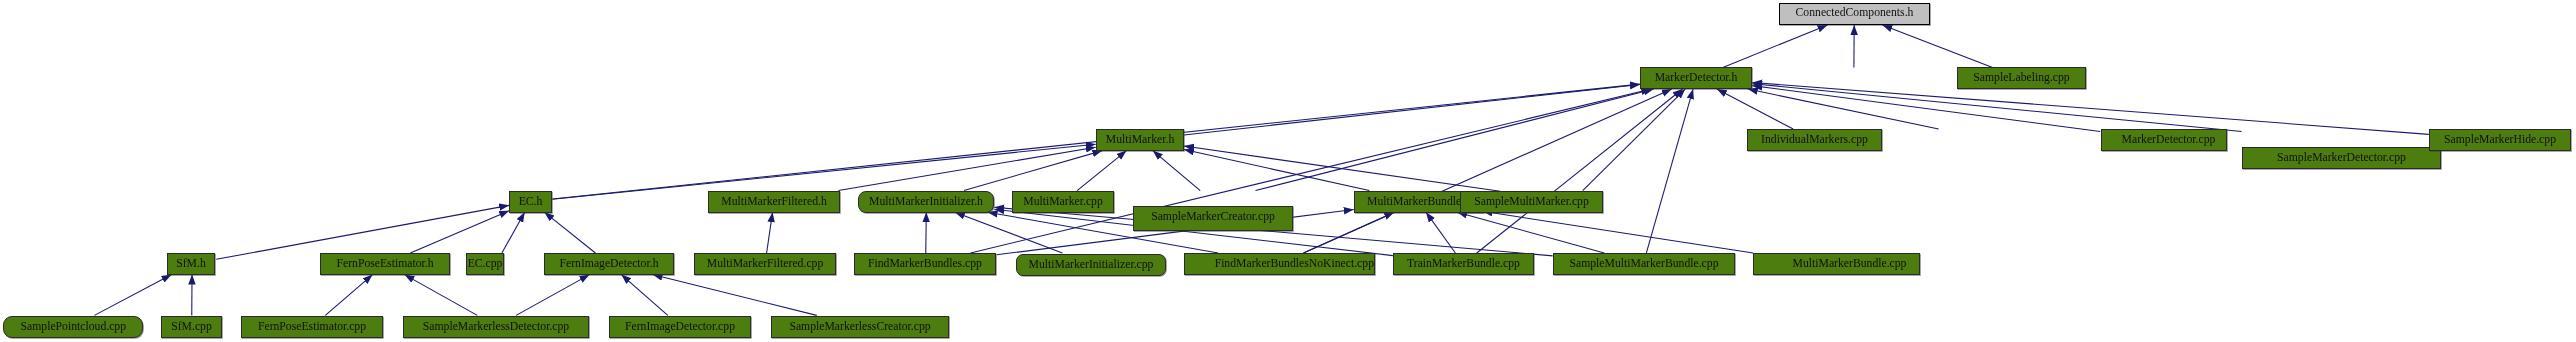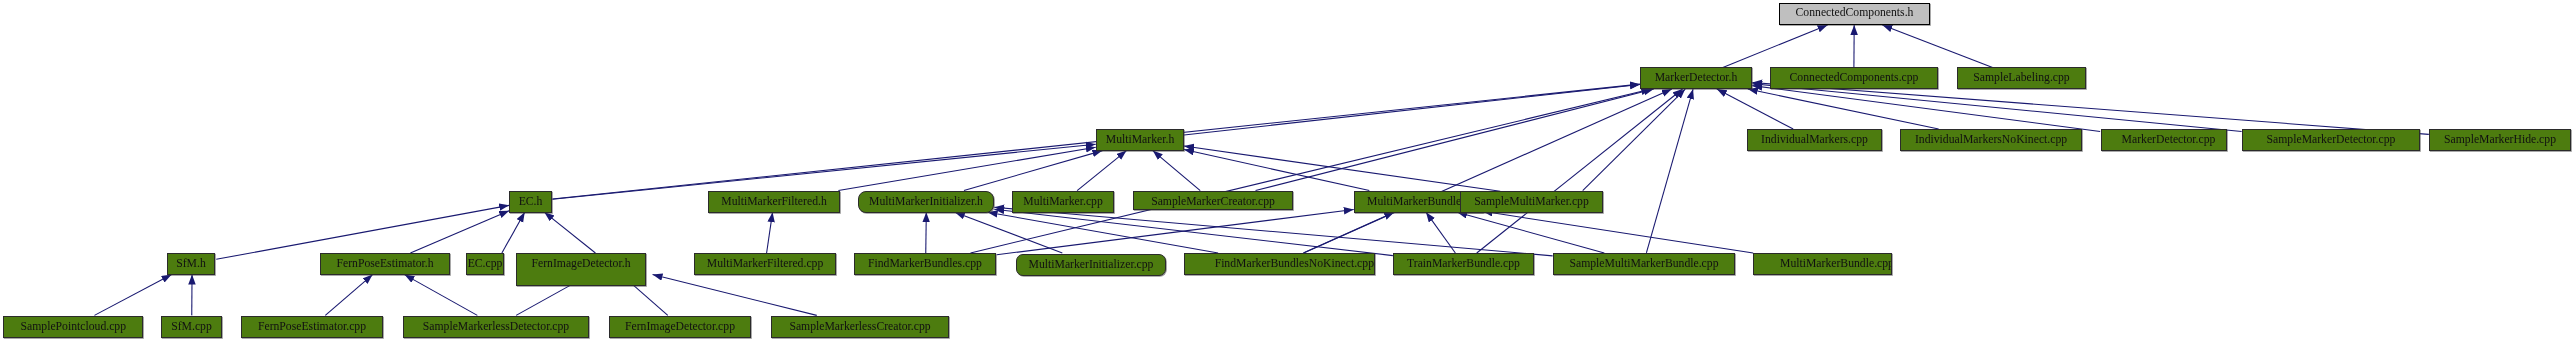--- a/index.html
+++ b/index.html
@@ -85,46 +85,44 @@
       <line x1="1865" y1="307.5107370864771" x2="1194" y2="249.09518282066165" stroke="#191970" stroke-width="1.3" marker-end="url(#arr)"></line>
       <line x1="1197" y1="306.1680743243243" x2="1626" y2="251.81841216216216" stroke="#191970" stroke-width="1.3" marker-end="url(#arr)"></line>
       <line x1="1565.4466666666667" y1="304" x2="1674.5533333333333" y2="255" stroke="#191970" stroke-width="1.3" marker-end="url(#arr)"></line>
       <line x1="1748.14" y1="304" x2="1712.86" y2="255" stroke="#191970" stroke-width="1.3" marker-end="url(#arr)"></line>
       <line x1="1927.1133333333332" y1="304" x2="1750.3866666666668" y2="255" stroke="#191970" stroke-width="1.3" marker-end="url(#arr)"></line>
       <line x1="2106" y1="304.1141975308642" x2="1781" y2="253.95987654320987" stroke="#191970" stroke-width="1.3" marker-end="url(#arr)"></line>
     </svg>
 
 <div class="node root" style="left: 1779px; top: 3.3px; width: 151px; height: 21.6px;">ConnectedComponents.h</div>
     <div class="node" style="left: 1640px; top: 67px; width: 112px; height: 21.6px;">MarkerDetector.h</div>
-    <div class="node" style="left: 1770px; top: 67px; width: 168px; height: 21.6px;">ConnectedComponents.cpp</div>
     <div class="node" style="left: 1957px; top: 67px; width: 129px; height: 21.6px;">SampleLabeling.cpp</div>
     <div class="node" style="left: 1096px; top: 129px; width: 88px; height: 21.6px;">MultiMarker.h</div>
     <div class="node" style="left: 1747px; top: 129px; width: 135px; height: 21.6px;">IndividualMarkers.cpp</div>
-    <div class="node" style="left: 1900px; top: 129px; width: 182px; height: 21.6px;">IndividualMarkersNoKinect.cpp</div>
     <div class="node" style="left: 2101px; top: 129px; width: 126px; height: 21.6px; padding-left: 9px;">MarkerDetector.cpp</div>
-    <div class="node" style="left: 2242px; top: 129px; width: 178px; height: 21.6px;">SampleMarkerDetector.cpp</div>
+    <div class="node" style="left: 2242px; top: 147px; width: 199px; height: 21.6px;">SampleMarkerDetector.cpp</div>
     <div class="node" style="left: 2429px; top: 129px; width: 142px; height: 21.6px;">SampleMarkerHide.cpp</div>
     <div class="node" style="left: 509px; top: 191px; width: 43px; height: 21.6px;">EC.h</div>
     <div class="node" style="left: 708px; top: 191px; width: 132px; height: 21.6px;">MultiMarkerFiltered.h</div>
     <div class="node" style="left: 858px; top: 191px; width: 136px; height: 21.6px; border-radius: 8px;">MultiMarkerInitializer.h</div>
     <div class="node" style="left: 1012px; top: 191px; width: 102px; height: 21.6px;">MultiMarker.cpp</div>
-    <div class="node" style="left: 1133px; top: 191px; width: 160px; height: 19px;">SampleMarkerCreator.cpp</div>
+    <div class="node" style="left: 1133px; top: 206px; width: 160px; height: 25px;">SampleMarkerCreator.cpp</div>
     <div class="node" style="left: 1354px; top: 191px; width: 129px; height: 21.6px;">MultiMarkerBundle.h</div>
     <div class="node" style="left: 1460px; top: 191px; width: 143px; height: 21.6px;">SampleMultiMarker.cpp</div>
     <div class="node" style="left: 167px; top: 253px; width: 48px; height: 21.6px;">SfM.h</div>
     <div class="node" style="left: 320px; top: 253px; width: 130px; height: 21.6px;">FernPoseEstimator.h</div>
     <div class="node" style="left: 466px; top: 253px; width: 38px; height: 21.6px;">EC.cpp</div>
-    <div class="node" style="left: 516px; top: 253px; width: 130px; height: 33px;">FernImageDetector.h</div>
+    <div class="node" style="left: 544px; top: 253px; width: 130px; height: 22px;">FernImageDetector.h</div>
     <div class="node" style="left: 694px; top: 253px; width: 142px; height: 21.6px;">MultiMarkerFiltered.cpp</div>
     <div class="node" style="left: 854px; top: 253px; width: 142px; height: 21.6px;">FindMarkerBundles.cpp</div>
     <div class="node" style="left: 1016px; top: 254px; width: 150px; height: 21.6px; border-radius: 7px;">MultiMarkerInitializer.cpp</div>
     <div class="node" style="left: 1184px; top: 253px; width: 191px; height: 21.6px; text-align: right;">FindMarkerBundlesNoKinect.cpp</div>
     <div class="node" style="left: 1393px; top: 253px; width: 141px; height: 21.6px;">TrainMarkerBundle.cpp</div>
     <div class="node" style="left: 1553px; top: 253px; width: 182px; height: 21.6px;">SampleMultiMarkerBundle.cpp</div>
-    <div class="node" style="left: 1753px; top: 253px; width: 139px; height: 21.6px; padding-left: 26px;">MultiMarkerBundle.cpp</div>
-    <div class="node" style="left: 3.3px; top: 316px; width: 140px; height: 21.6px;">SamplePointcloud.cpp</div>
+    <div class="node" style="left: 1753px; top: 253px; width: 167px; height: 21.6px; padding-left: 26px;">MultiMarkerBundle.cpp</div>
+    <div class="node" style="left: 3.3px; top: 316px; width: 140px; height: 21.6px; border-radius: 9px;">SamplePointcloud.cpp</div>
     <div class="node" style="left: 161px; top: 316px; width: 61px; height: 21.6px;">SfM.cpp</div>
     <div class="node" style="left: 241px; top: 316px; width: 142px; height: 21.6px;">FernPoseEstimator.cpp</div>
     <div class="node" style="left: 403px; top: 316px; width: 186px; height: 21.6px;">SampleMarkerlessDetector.cpp</div>
     <div class="node" style="left: 609px; top: 316px; width: 142px; height: 21.6px;">FernImageDetector.cpp</div>
     <div class="node" style="left: 771px; top: 316px; width: 178px; height: 21.6px;">SampleMarkerlessCreator.cpp</div>
   </div>
 
 
 </body></html>

